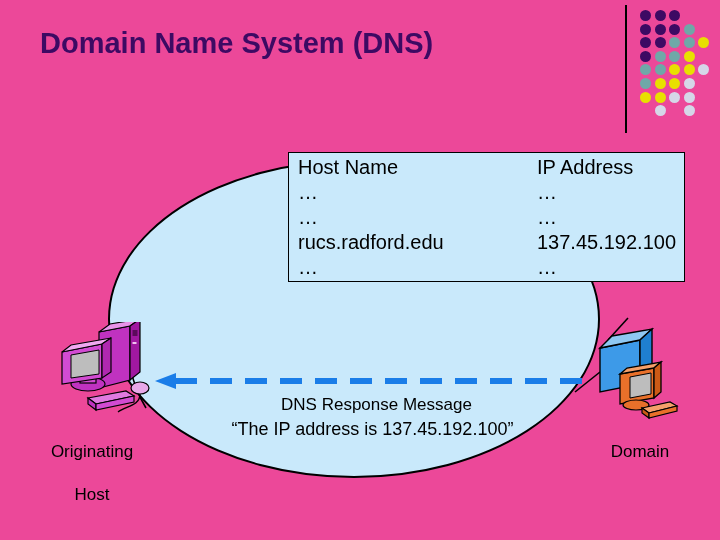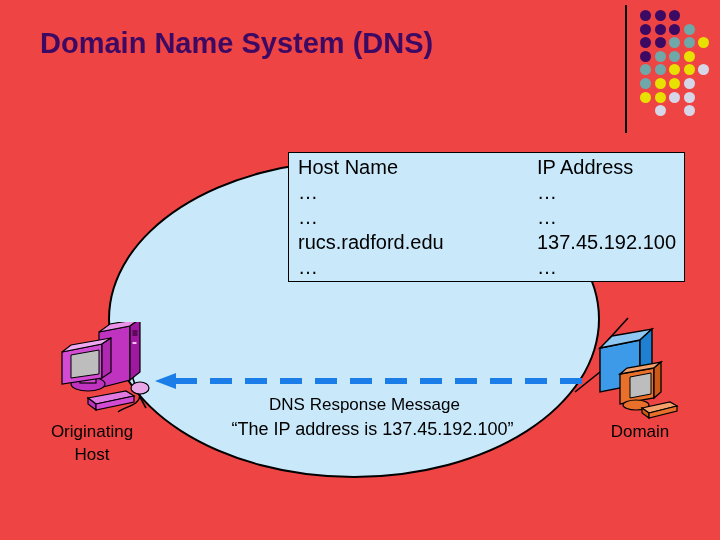--- a/index.html
+++ b/index.html
@@ -5,21 +5,21 @@
 <style>
   html, body {
     margin: 0;
     padding: 0;
     background: #ffffff;
   }
   #slide {
     position: relative;
     width: 720px;
     height: 540px;
-    background: #ef4444;
+    background: #ec4899;
     overflow: hidden;
     font-family: "Liberation Sans", sans-serif;
   }
 
   
   #slide-title {
     position: absolute;
     left: 40px;
     top: 28px;
     width: 560px;
@@ -116,21 +116,21 @@
   
   #response-arrow {
     position: absolute;
     left: 155px;
     top: 372px;
     width: 435px;
     height: 18px;
   }
   #arrow-msg-line1 {
     position: absolute;
-    left: 142px;
+    left: 154px;
     top: 395px;
     width: 445px;
     text-align: center;
     font-size: 17px;
     color: #000000;
     white-space: nowrap;
   }
   #arrow-msg-line2 {
     position: absolute;
     left: 150px;
@@ -170,21 +170,21 @@
   #server-label {
     position: absolute;
     left: 570px;
     top: 420px;
     width: 140px;
     text-align: center;
     font-size: 17px;
     color: #000000;
     line-height: 23px;
   }
-  .lbl-line { display: block; }
+  .lbl-line { display: block; margin-top: 20px; }
 
   
   #host-connector, #server-connector {
     position: absolute;
     left: 0; top: 0;
     width: 720px; height: 540px;
     pointer-events: none;
   }
 </style>
 </head>

